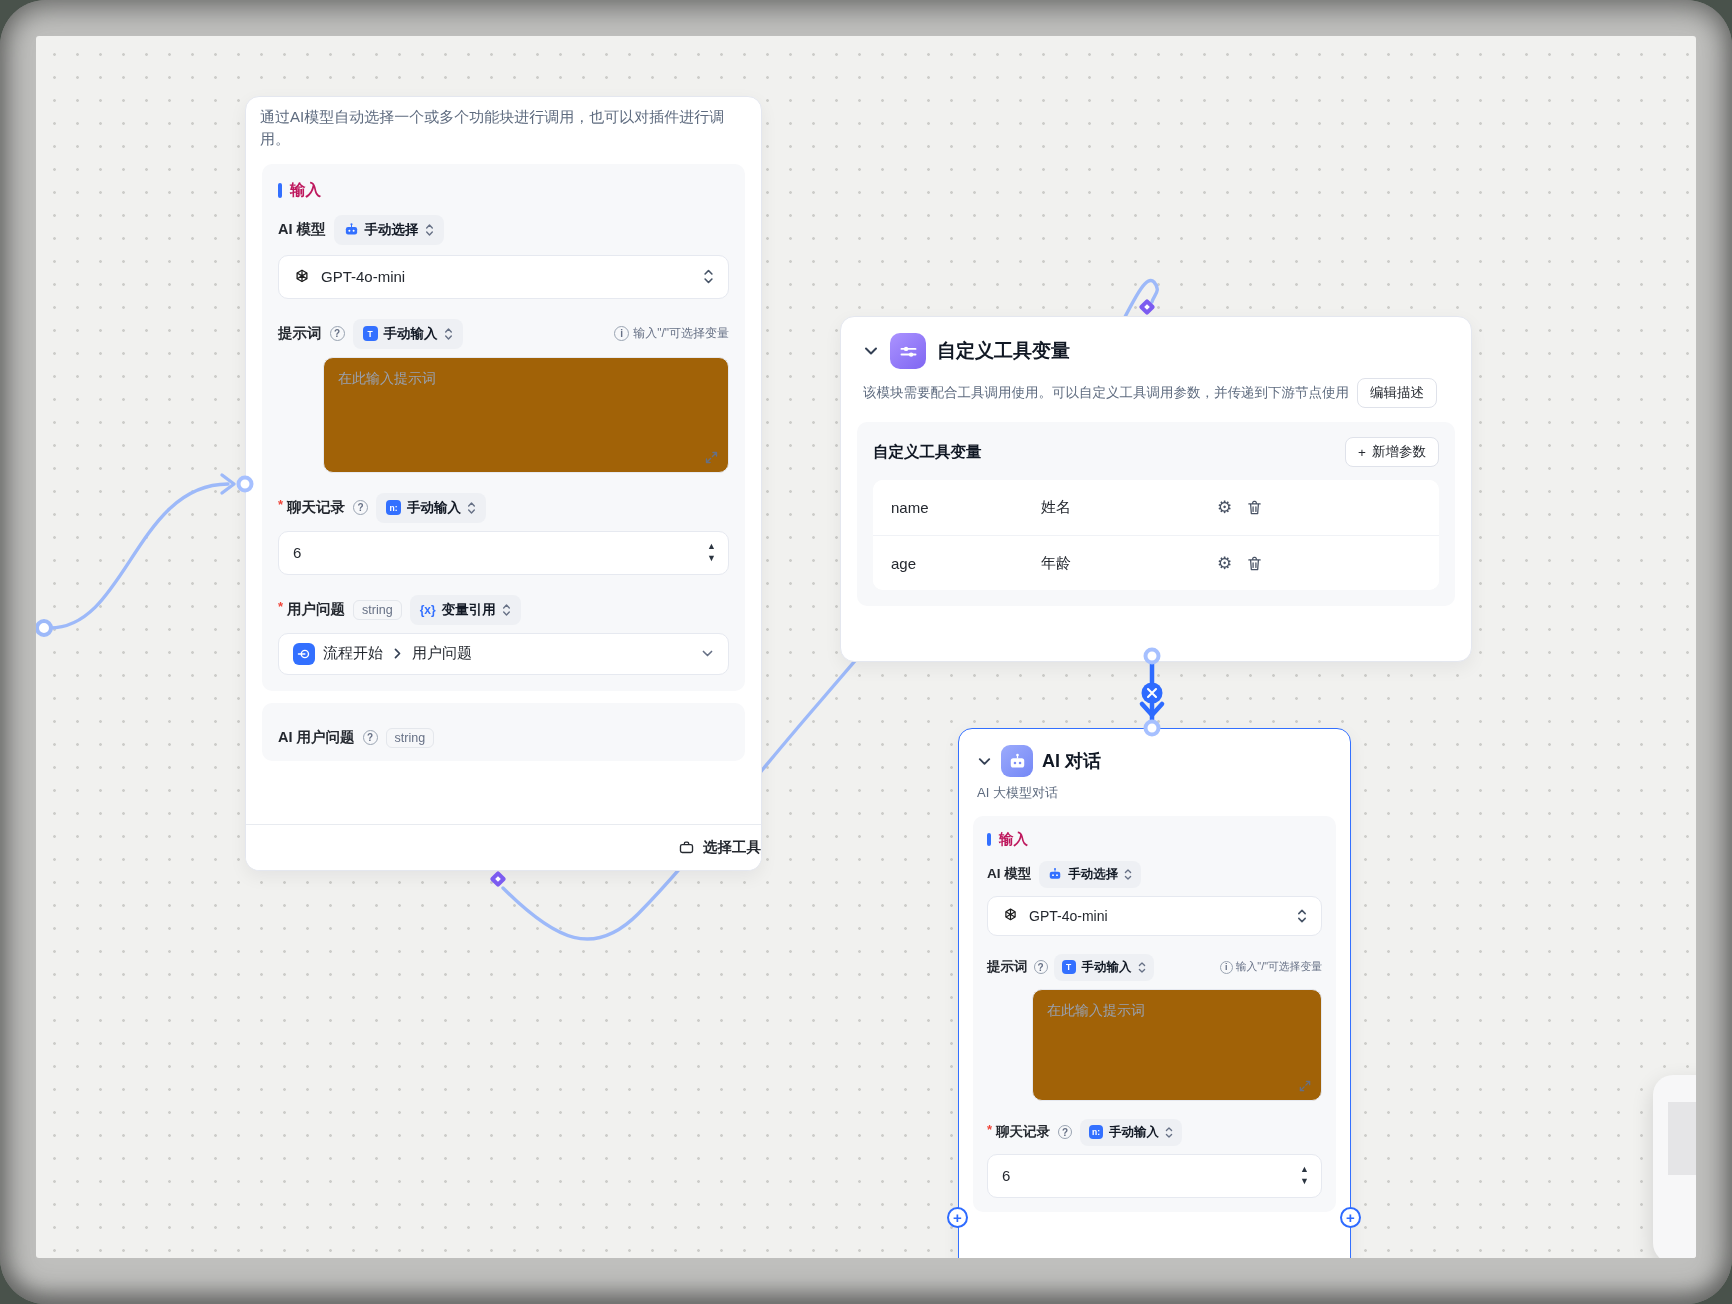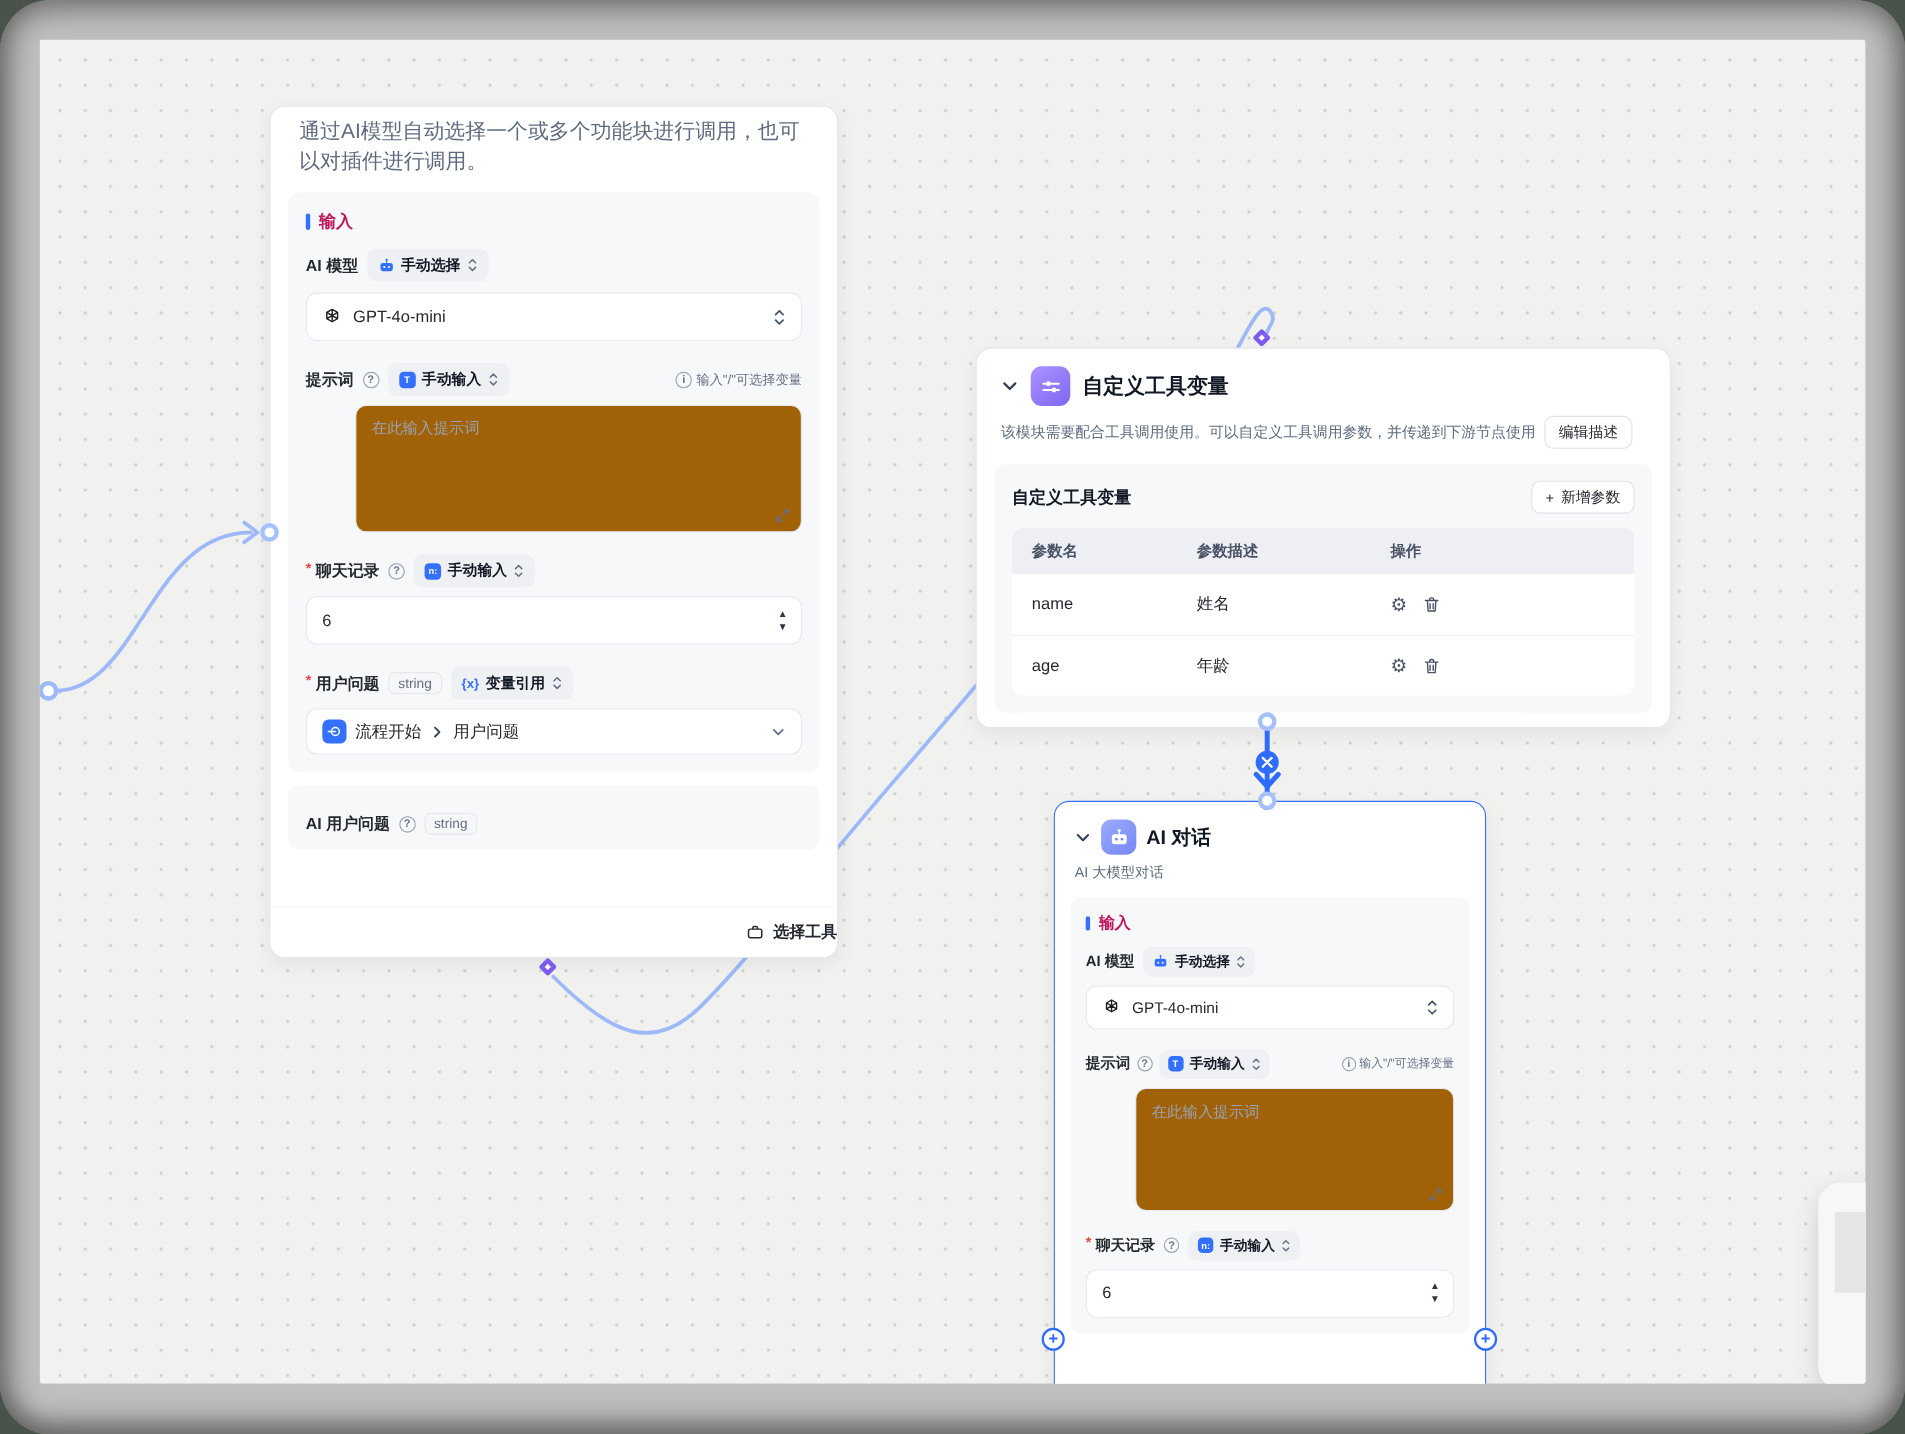--- a/index.html
+++ b/index.html
@@ -24,21 +24,21 @@
     box-shadow:0 6px 18px rgba(19,24,40,.06); z-index:2; }
   .node.selected { border:1.5px solid #3370ff; }
   .node-head { display:flex; align-items:center; gap:11px; padding:18px 22px 0; }
   .collapse { display:flex; cursor:pointer; }
   .node-icon { border-radius:10px; display:flex; align-items:center; justify-content:center; flex:0 0 auto; }
   .i36 { width:36px; height:36px; } .i32 { width:32px; height:32px; border-radius:9px; }
   .icon-tool { background:linear-gradient(140deg,#69a5ff,#3370ff); }
   .icon-vars { background:linear-gradient(140deg,#ab93ff,#7f66f2); }
   .icon-chat { background:linear-gradient(140deg,#9cabfc,#7487f6); }
   .node-title { font-size:19px; font-weight:700; color:#111824; }
-  .node-desc { padding:9px 26px 0; font-size:19px; color:#5e6b7f; line-height:1.45; }
+  .node-desc { padding:9px 14px 0; font-size:15px; color:#5e6b7f; line-height:1.45; }
 
   .panel { margin:14px 16px 0; background:#f7f8fa; border-radius:10px; padding:16px; }
   .sec { display:flex; align-items:center; gap:8px; font-size:15.5px; font-weight:700; color:#be185d; }
   .bar { width:4px; height:15px; border-radius:2px; background:#3370ff; }
 
   .frow { display:flex; align-items:center; gap:8px; margin-top:14px; font-size:14.5px; font-weight:600; color:#24282f; }
   .req { color:#f04438; margin-right:-4px; position:relative; top:-3px; font-size:13px; }
 
   .qmark,.infoi { width:15px; height:15px; border-radius:50%; border:1.2px solid #9aa4b2; color:#667085;
     font-size:10px; display:inline-flex; align-items:center; justify-content:center; font-weight:600; flex:0 0 auto; }
@@ -241,21 +241,21 @@
 
     <div class="node-foot">
       <svg width="17" height="17" viewBox="0 0 24 24" fill="none" stroke="#24282f" stroke-width="1.9" stroke-linejoin="round">
             <rect x="3.5" y="8" width="17" height="11" rx="2.5"></rect>
             <path d="M9 8V6.4A1.9 1.9 0 0 1 10.9 4.5h2.2A1.9 1.9 0 0 1 15 6.4V8"></path>
           </svg>
       <span>选择工具</span>
     </div>
   </div>
 
-  <div class="node" style="left:851px; top:280px; width:632px; height:346px;">
+  <div class="node" style="left:804px; top:280px; width:632px; height:346px;">
     <div class="node-head" style="padding-top:16px;">
       <span class="collapse">
         <svg width="16" height="16" viewBox="0 0 16 16" fill="none" stroke="#344054" stroke-width="2" stroke-linecap="round" stroke-linejoin="round">
               <path d="M3 5.5l5 5 5-5"></path>
             </svg>
       </span>
       <span class="node-icon i36 icon-vars">
         <svg width="21" height="21" viewBox="0 0 24 24" stroke="#fff" stroke-width="2.2" stroke-linecap="round">
               <line x1="4" y1="9" x2="20" y2="9"></line>
               <circle cx="9.2" cy="9" r="2.5" fill="#fff" stroke="none"></circle>
@@ -273,25 +273,20 @@
     <div class="panel" style="padding:15px 16px 16px;">
       <div class="vars-panel-head">
         <span class="ptitle">自定义工具变量</span>
         <button class="btn-outline add-btn">
           <span>+</span>
           <span>新增参数</span>
         </button>
       </div>
 
       <div class="table">
-        <div class="trow thead">
-          <div>参数名</div>
-          <div>参数描述</div>
-          <div>操作</div>
-        </div>
         <div class="trow tbody">
           <div>name</div>
           <div>姓名</div>
           <div class="acts">
             <span class="gear">⚙</span>
             <span class="trash">
               <svg width="17" height="17" viewBox="0 0 24 24" fill="none" stroke="#485264" stroke-width="1.8" stroke-linecap="round" stroke-linejoin="round">
                     <path d="M4 7h16M9.5 7V5.2A1.7 1.7 0 0 1 11.2 3.5h1.6A1.7 1.7 0 0 1 14.5 5.2V7M6.5 7l1 13.5h9l1-13.5"></path>
                     <path d="M10 11v6.5M14 11v6.5"></path>
                   </svg>

